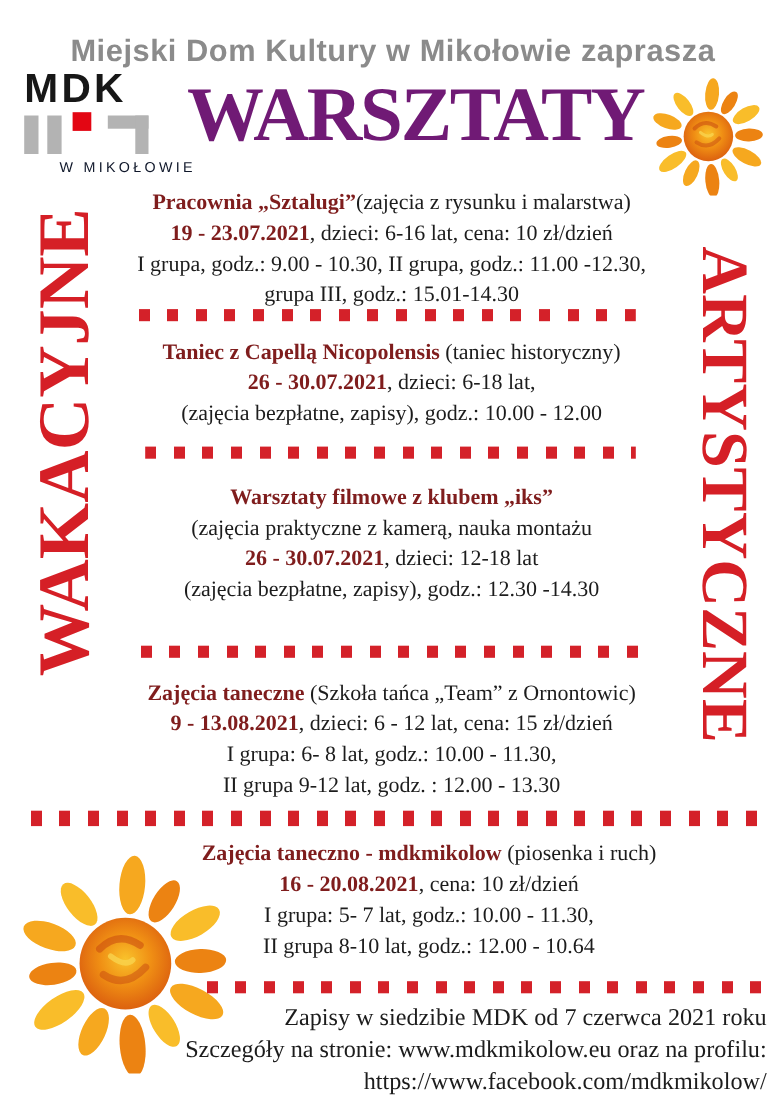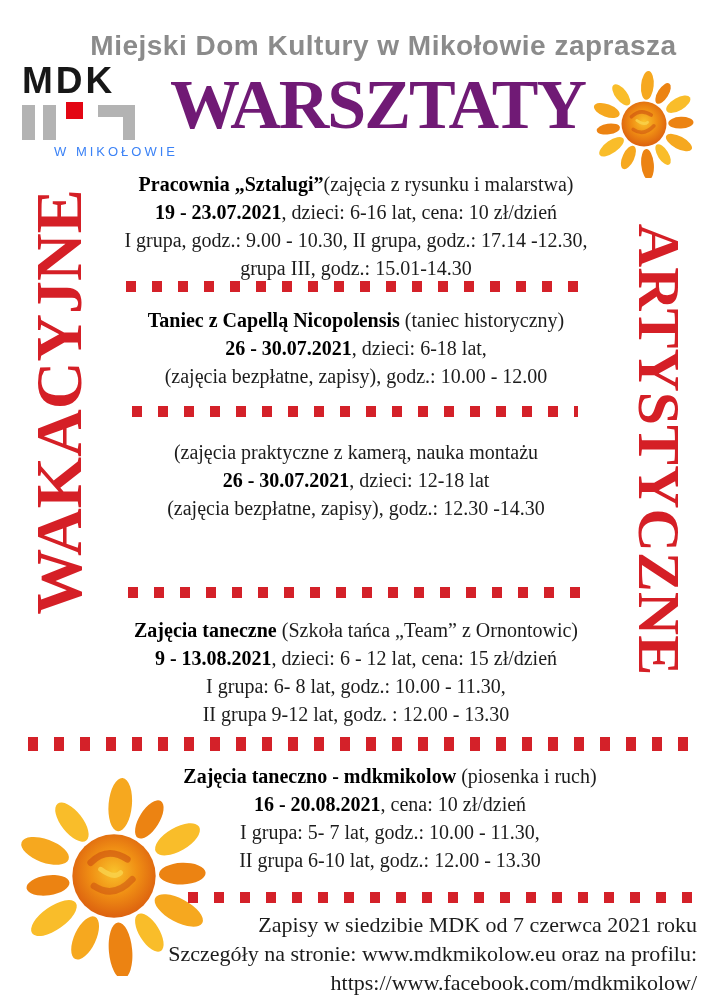--- a/index.html
+++ b/index.html
@@ -3,41 +3,41 @@
 <meta charset="utf-8">
 <style>
   html,body { margin:0; padding:0; background:#fff; }
   .page {
     position:relative; width:703px; height:1000px; background:#ffffff;
     overflow:hidden; font-family:"Liberation Serif", serif; color:#1c1c1c;
   }
 
   
   .header-line {
-    position:absolute; top:30px; left:64px; right:0; text-align:center;
+    position:absolute; top:30px; left:64px; right:0; 
     font-family:"Liberation Sans", sans-serif; font-weight:bold;
     font-size:28px; color:#8b8b8b; letter-spacing:0.5px;
   }
 
   
   .logo { position:absolute; left:22px; top:62px; width:150px; }
   .logo-acronym {
     font-family:"Liberation Sans", sans-serif; font-weight:bold;
     font-size:37px; line-height:1; letter-spacing:3px; color:#171717;
   }
   .logo-blocks { position:relative; height:38px; margin-top:3px; }
   .lb { position:absolute; background:#b3b3b3; }
   .lb1 { left:0;    top:3px; width:13px; height:35px; }
   .lb2 { left:21px; top:3px; width:13px; height:35px; }
   .lb-red { position:absolute; left:44px; top:0; width:17px; height:17px; background:#e30613; }
   .lb-h { left:76px;  top:3px; width:37px; height:12px; }
   .lb-v { left:101px; top:3px; width:12px; height:35px; }
   .logo-sub {
     font-family:"Liberation Sans", sans-serif; font-size:13px;
-    letter-spacing:3px; color:#3b82f6; margin-top:4px; margin-left:32px;
+    letter-spacing:3px; color:#0f172a; margin-top:4px; margin-left:32px;
     white-space:nowrap;
   }
 
   
   .main-title {
     position:absolute; left:170px; top:70px; line-height:1;
     font-family:"Liberation Serif", serif; font-weight:bold;
     font-size:70px; letter-spacing:-2px; color:#701a75; white-space:nowrap;
   }
 
@@ -50,21 +50,21 @@
   .side-left span  { transform:rotate(-90deg); white-space:nowrap; font-size:66px; }
   .side-right { left:616px; top:192px; width:86px; height:515px; }
   .side-right span { transform:rotate(90deg);  white-space:nowrap; font-size:60px; }
 
   
   .sec {
     position:absolute; left:78px; width:556px; text-align:center;
     font-size:20px; line-height:28px; color:#1c1c1c;
   }
   .sec p { margin:0; }
-  .sec b { font-weight:bold; color:#000000; }
+  .sec b { font-weight:bold; color:#7f1d1d; }
   .sec-5 { left:130px; width:520px; }
 
   
   .sep {
     position:absolute; height:11px;
     background:repeating-linear-gradient(to right,#d42129 0,#d42129 10px,transparent 10px,transparent 26px);
   }
   .sep-1 { top:281px; left:126px; width:452px; }
   .sep-2 { top:406px; left:132px; width:446px; }
   .sep-3 { top:587px; left:128px; width:452px; }
@@ -142,56 +142,57 @@
   <div class="side side-left">
     <span>WAKACYJNE</span>
   </div>
   <div class="side side-right">
     <span>ARTYSTYCZNE</span>
   </div>
 
   <div class="sec" style="top:170px">
     <p><b>Pracownia „Sztalugi”</b><span>(zajęcia z rysunku i malarstwa)</span></p>
     <p><b>19 - 23.07.2021</b><span>, dzieci: 6-16 lat, cena: 10 zł/dzień</span></p>
-    <p><span>I grupa, godz.: 9.00 - 10.30, II grupa, godz.: 17.14 -12.30,</span></p>
+    <p><span>I grupa, godz.: 9.00 - 10.30, II grupa, godz.: 11.00 -12.30,</span></p>
     <p><span>grupa III, godz.: 15.01-14.30</span></p>
   </div>
 
   <div class="sep sep-1"></div>
 
   <div class="sec" style="top:306px">
     <p><b>Taniec z Capellą Nicopolensis</b><span> (taniec historyczny)</span></p>
     <p><b>26 - 30.07.2021</b><span>, dzieci: 6-18 lat,</span></p>
     <p><span>(zajęcia bezpłatne, zapisy), godz.: 10.00 - 12.00</span></p>
   </div>
 
   <div class="sep sep-2"></div>
 
   <div class="sec" style="top:438px">
+    <p><b>Warsztaty filmowe z klubem „iks”</b></p>
     <p><span>(zajęcia praktyczne z kamerą, nauka montażu</span></p>
     <p><b>26 - 30.07.2021</b><span>, dzieci: 12-18 lat</span></p>
     <p><span>(zajęcia bezpłatne, zapisy), godz.: 12.30 -14.30</span></p>
   </div>
 
   <div class="sep sep-3"></div>
 
   <div class="sec" style="top:616px">
     <p><b>Zajęcia taneczne</b><span> (Szkoła tańca „Team” z Ornontowic)</span></p>
     <p><b>9 - 13.08.2021</b><span>, dzieci: 6 - 12 lat, cena: 15 zł/dzień</span></p>
     <p><span>I grupa: 6- 8 lat, godz.: 10.00 - 11.30,</span></p>
     <p><span>II grupa 9-12 lat, godz. : 12.00 - 13.30</span></p>
   </div>
 
   <div class="sep sep-4"></div>
 
   <div class="sec sec-5" style="top:762px">
     <p><b>Zajęcia taneczno - mdkmikolow</b><span> (piosenka i ruch)</span></p>
     <p><b>16 - 20.08.2021</b><span>, cena: 10 zł/dzień</span></p>
     <p><span>I grupa: 5- 7 lat, godz.: 10.00 - 11.30,</span></p>
-    <p><span>II grupa 6-10 lat, godz.: 12.00 - 13.30</span></p>
+    <p><span>II grupa 8-10 lat, godz.: 12.00 - 10.64</span></p>
   </div>
 
   <svg class="sun sun-bottom" width="200" height="212" viewBox="0 0 120 120">
       <use href="#sunShape"></use>
     </svg>
 
   <div class="sep sep-5"></div>
 
   <div class="footer">
     <p>Zapisy w siedzibie MDK od 7 czerwca 2021 roku</p>

